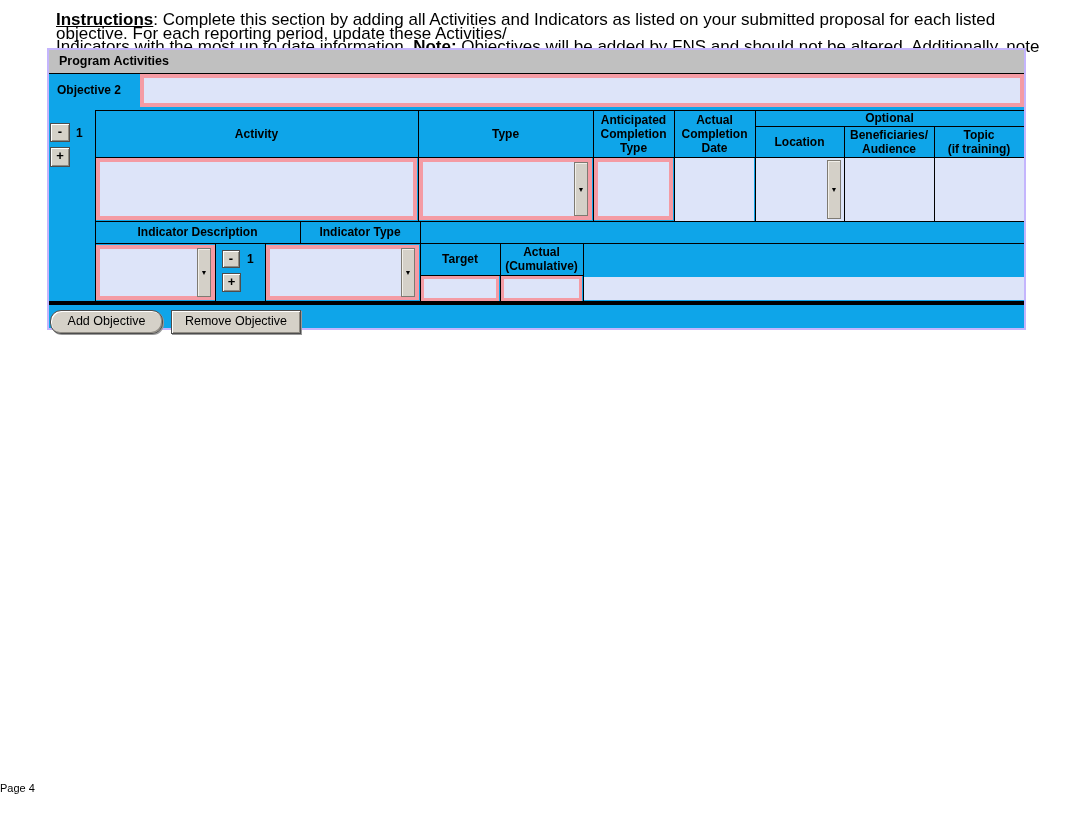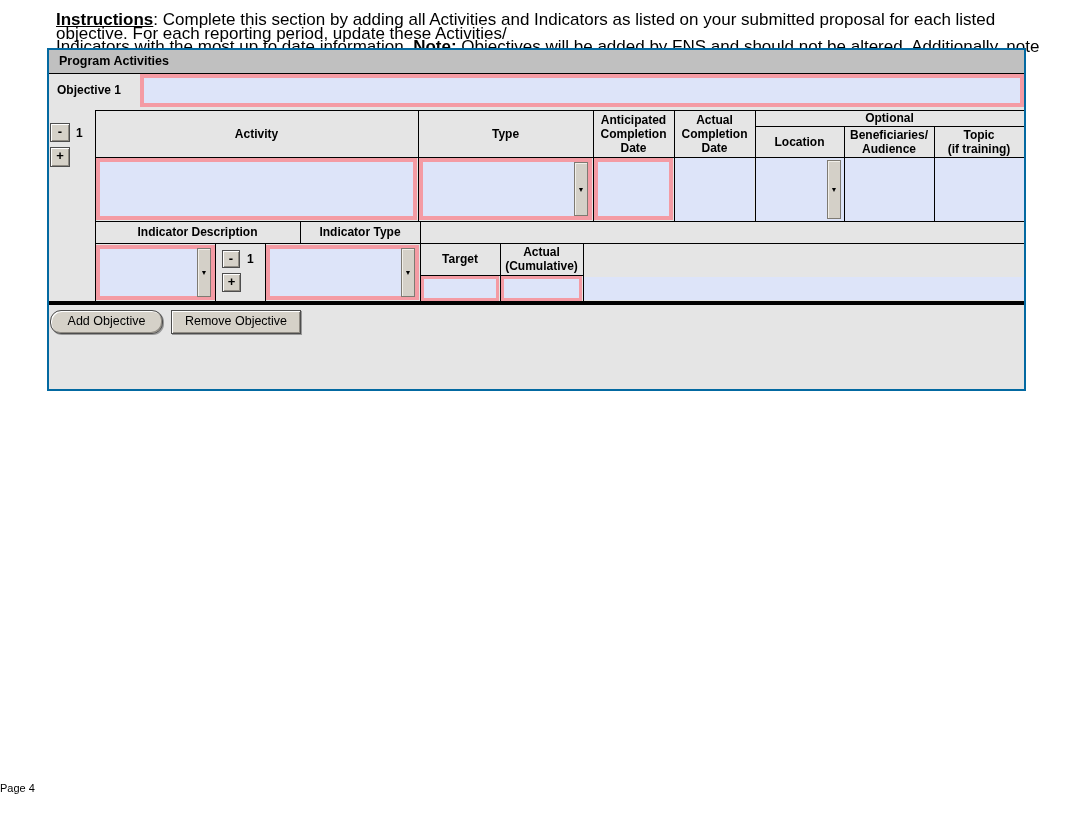--- a/index.html
+++ b/index.html
@@ -10,22 +10,22 @@
   }
   .page { position:absolute; left:0; top:0; width:1070px; height:824px; }
 
   
   .instructions { position:absolute; left:48px; top:13px; width:990px; font-size:17px; line-height:13.5px;margin-left:8px; }
   .instructions .lbl { font-weight:bold; text-decoration:underline; }
   .instructions .note { font-weight:bold; }
 
   
   .section-box {
-    position:absolute; left:47px; top:48px; width:979px; height:343px;
-    border:2px solid #0369a1; background:#e5e5e5;
+    position:absolute; left:47px; top:48px; width:979px; height:282px;
+    border:2px solid #c4b5fd; background:#0ea5e9;
   }
   .titlebar {
     position:absolute; left:0; top:0; width:975px; height:24px;
     background:#c0c0c0; border-bottom:1px solid #000;
     font-weight:bold; font-size:12.5px; line-height:23px; padding-left:10px;
   }
 
   .obj-label { position:absolute; left:8px; top:24px; height:33px; line-height:33px; font-weight:bold; font-size:12px; }
 
   .field { position:absolute; background:#dde4f9; }
@@ -76,21 +76,21 @@
     <div><span class="lbl">Instructions</span><span>: Complete this section by adding all Activities and Indicators as listed on your submitted proposal for each listed objective. For each reporting period, update these Activities/</span></div>
     <div><span>Indicators with the most up to date information. </span><span class="note">Note:</span><span> Objectives will be added by FNS and should not be altered. Additionally, note that indicator values vary by Indicator Type selected.</span></div>
   </div>
 
   <div class="section-box">
 
     <div class="titlebar">
       <span>Program Activities</span>
     </div>
 
-    <div class="obj-label">Objective 1</div>
+    <div class="obj-label">Objective 2</div>
     <div class="field required" style="left:91px; top:24px; width:884px; height:33px;"></div>
 
     <div class="sq-btn" style="left:1px; top:73px;">-</div>
     <div class="row-num" style="left:27px; top:76px;">1</div>
     <div class="sq-btn" style="left:1px; top:97px; height:20px;">+</div>
 
     <div class="hline" style="left:46px; top:60px; width:929px;"></div>
     <div class="hline" style="left:706px; top:76px; width:269px;"></div>
     <div class="hline" style="left:46px; top:107px; width:929px;"></div>
     <div class="hline" style="left:46px; top:171px; width:929px;"></div>
@@ -108,21 +108,21 @@
     <div class="vline" style="left:371px; top:171px; height:80px;"></div>
     <div class="vline" style="left:166px; top:193px; height:58px;"></div>
     <div class="vline" style="left:216px; top:193px; height:58px;"></div>
     <div class="vline" style="left:451px; top:193px; height:58px;"></div>
     <div class="vline" style="left:534px; top:193px; height:58px;"></div>
 
     <div class="cell-label one-line" style="left:46px; top:60px; width:323px; height:47px;">Activity</div>
     <div class="cell-label one-line" style="left:369px; top:60px; width:175px; height:47px;">Type</div>
     <div class="cell-label" style="left:544px; top:60px; width:81px; height:47px;">Anticipated
 Completion
-Date</div>
+Type</div>
     <div class="cell-label" style="left:625px; top:60px; width:81px; height:47px;">Actual
 Completion
 Date</div>
     <div class="cell-label one-line" style="left:706px; top:60px; width:269px; height:16px;">Optional</div>
     <div class="cell-label one-line" style="left:706px; top:76px; width:89px; height:31px;">Location</div>
     <div class="cell-label" style="left:795px; top:76px; width:90px; height:31px;">Beneficiaries/
 Audience</div>
     <div class="cell-label" style="left:885px; top:76px; width:90px; height:31px;">Topic
 (if training)</div>
 

